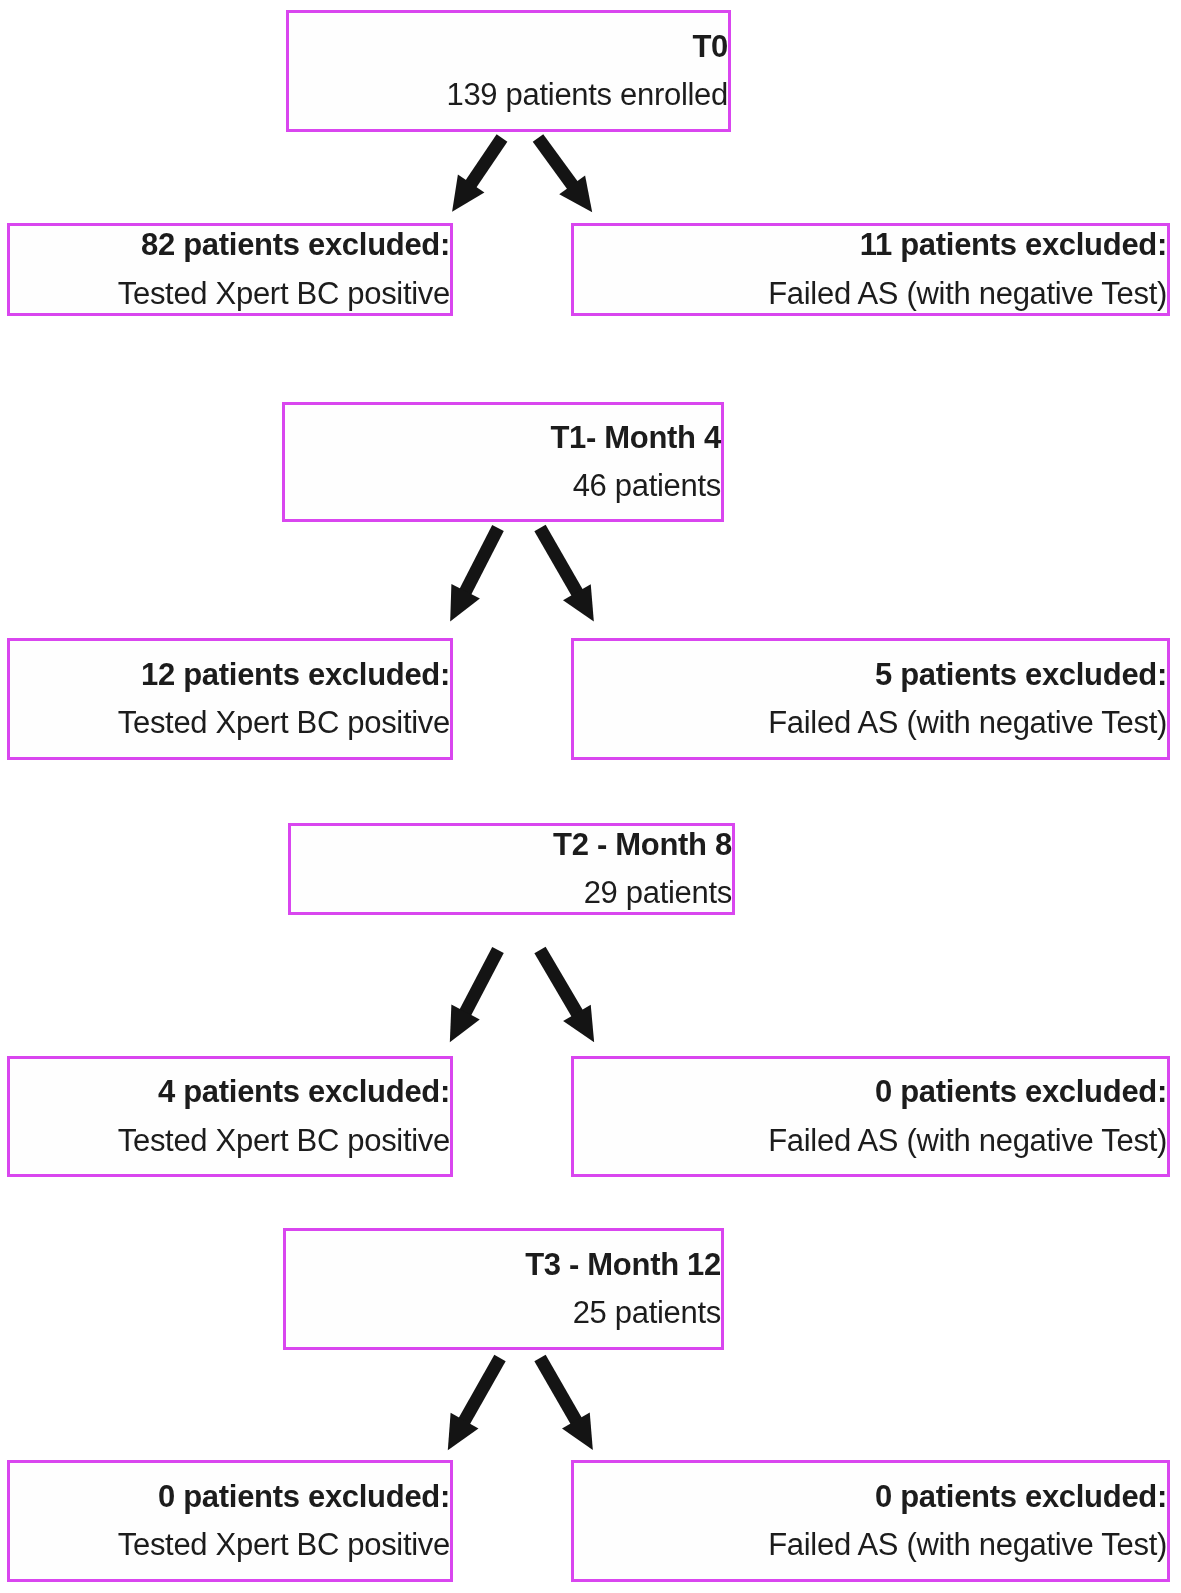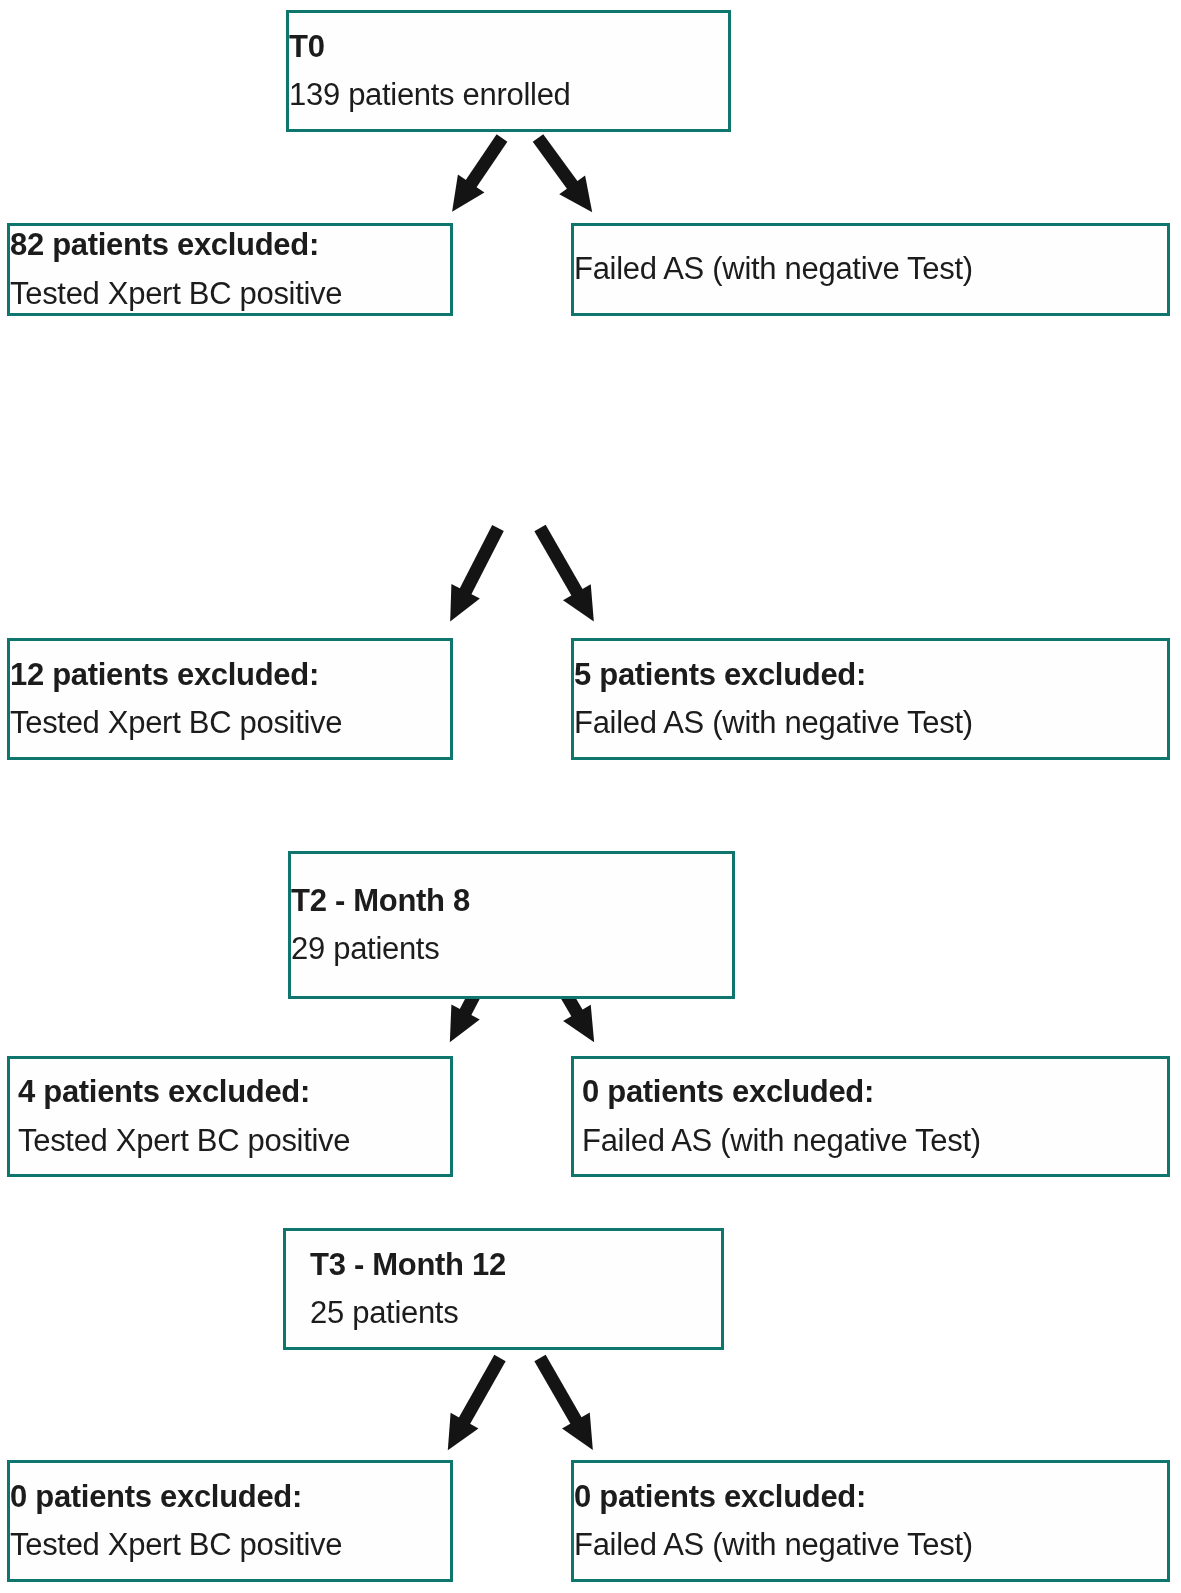--- a/index.html
+++ b/index.html
@@ -15,36 +15,36 @@
   .arrows-layer{
     position:absolute;
     left:0;top:0;
     width:1181px;height:1593px;
     pointer-events:none;
   }
   .arrow{fill:#141414;}
   .box{
     position:absolute;
     box-sizing:border-box;
-    border:3px solid #0f766e;
+    border:3px solid #d946ef;
     background:#fefefe;
     display:flex;
     flex-direction:column;
-    align-items:flex-start;
+    align-items:flex-end;
     justify-content:center;
     text-align:center;
     line-height:1.55;
   }
   .headline{font-weight:700;font-size:31px;letter-spacing:-0.3px;}
   .detail{font-weight:400;font-size:31px;letter-spacing:-0.3px;}
 
   
   .stage-t0{left:286px;top:10px;width:445px;height:122px;}
   .stage-t1{left:282px;top:402px;width:442px;height:120px;}
-  .stage-t2{left:288px;top:823px;width:447px;height:148px;margin-top:28px;}
+  .stage-t2{left:288px;top:823px;width:447px;height:92px;}
   .stage-t3{left:283px;top:1228px;width:441px;height:122px;padding-left:24px;}
 
   
   .excl-left{left:7px;width:446px;}
   .excl-right{left:571px;width:599px;}
   .row-0{top:223px;height:93px;}
   .row-1{top:638px;height:122px;}
   .row-2{top:1056px;height:121px;padding-left:8px;}
   .row-3{top:1460px;height:122px;}
 </style>
@@ -95,23 +95,28 @@
   <div class="box stage-t0">
     <div class="headline">T0</div>
     <div class="detail">139 patients enrolled</div>
   </div>
 
   <div class="box excl-left row-0">
     <div class="headline">82 patients excluded:</div>
     <div class="detail">Tested Xpert BC positive</div>
   </div>
   <div class="box excl-right row-0">
+    <div class="headline">11 patients excluded:</div>
     <div class="detail">Failed AS (with negative Test)</div>
   </div>
 
+  <div class="box stage-t1">
+    <div class="headline">T1- Month 4</div>
+    <div class="detail">46 patients</div>
+  </div>
 
   <div class="box excl-left row-1">
     <div class="headline">12 patients excluded:</div>
     <div class="detail">Tested Xpert BC positive</div>
   </div>
   <div class="box excl-right row-1">
     <div class="headline">5 patients excluded:</div>
     <div class="detail">Failed AS (with negative Test)</div>
   </div>
 

